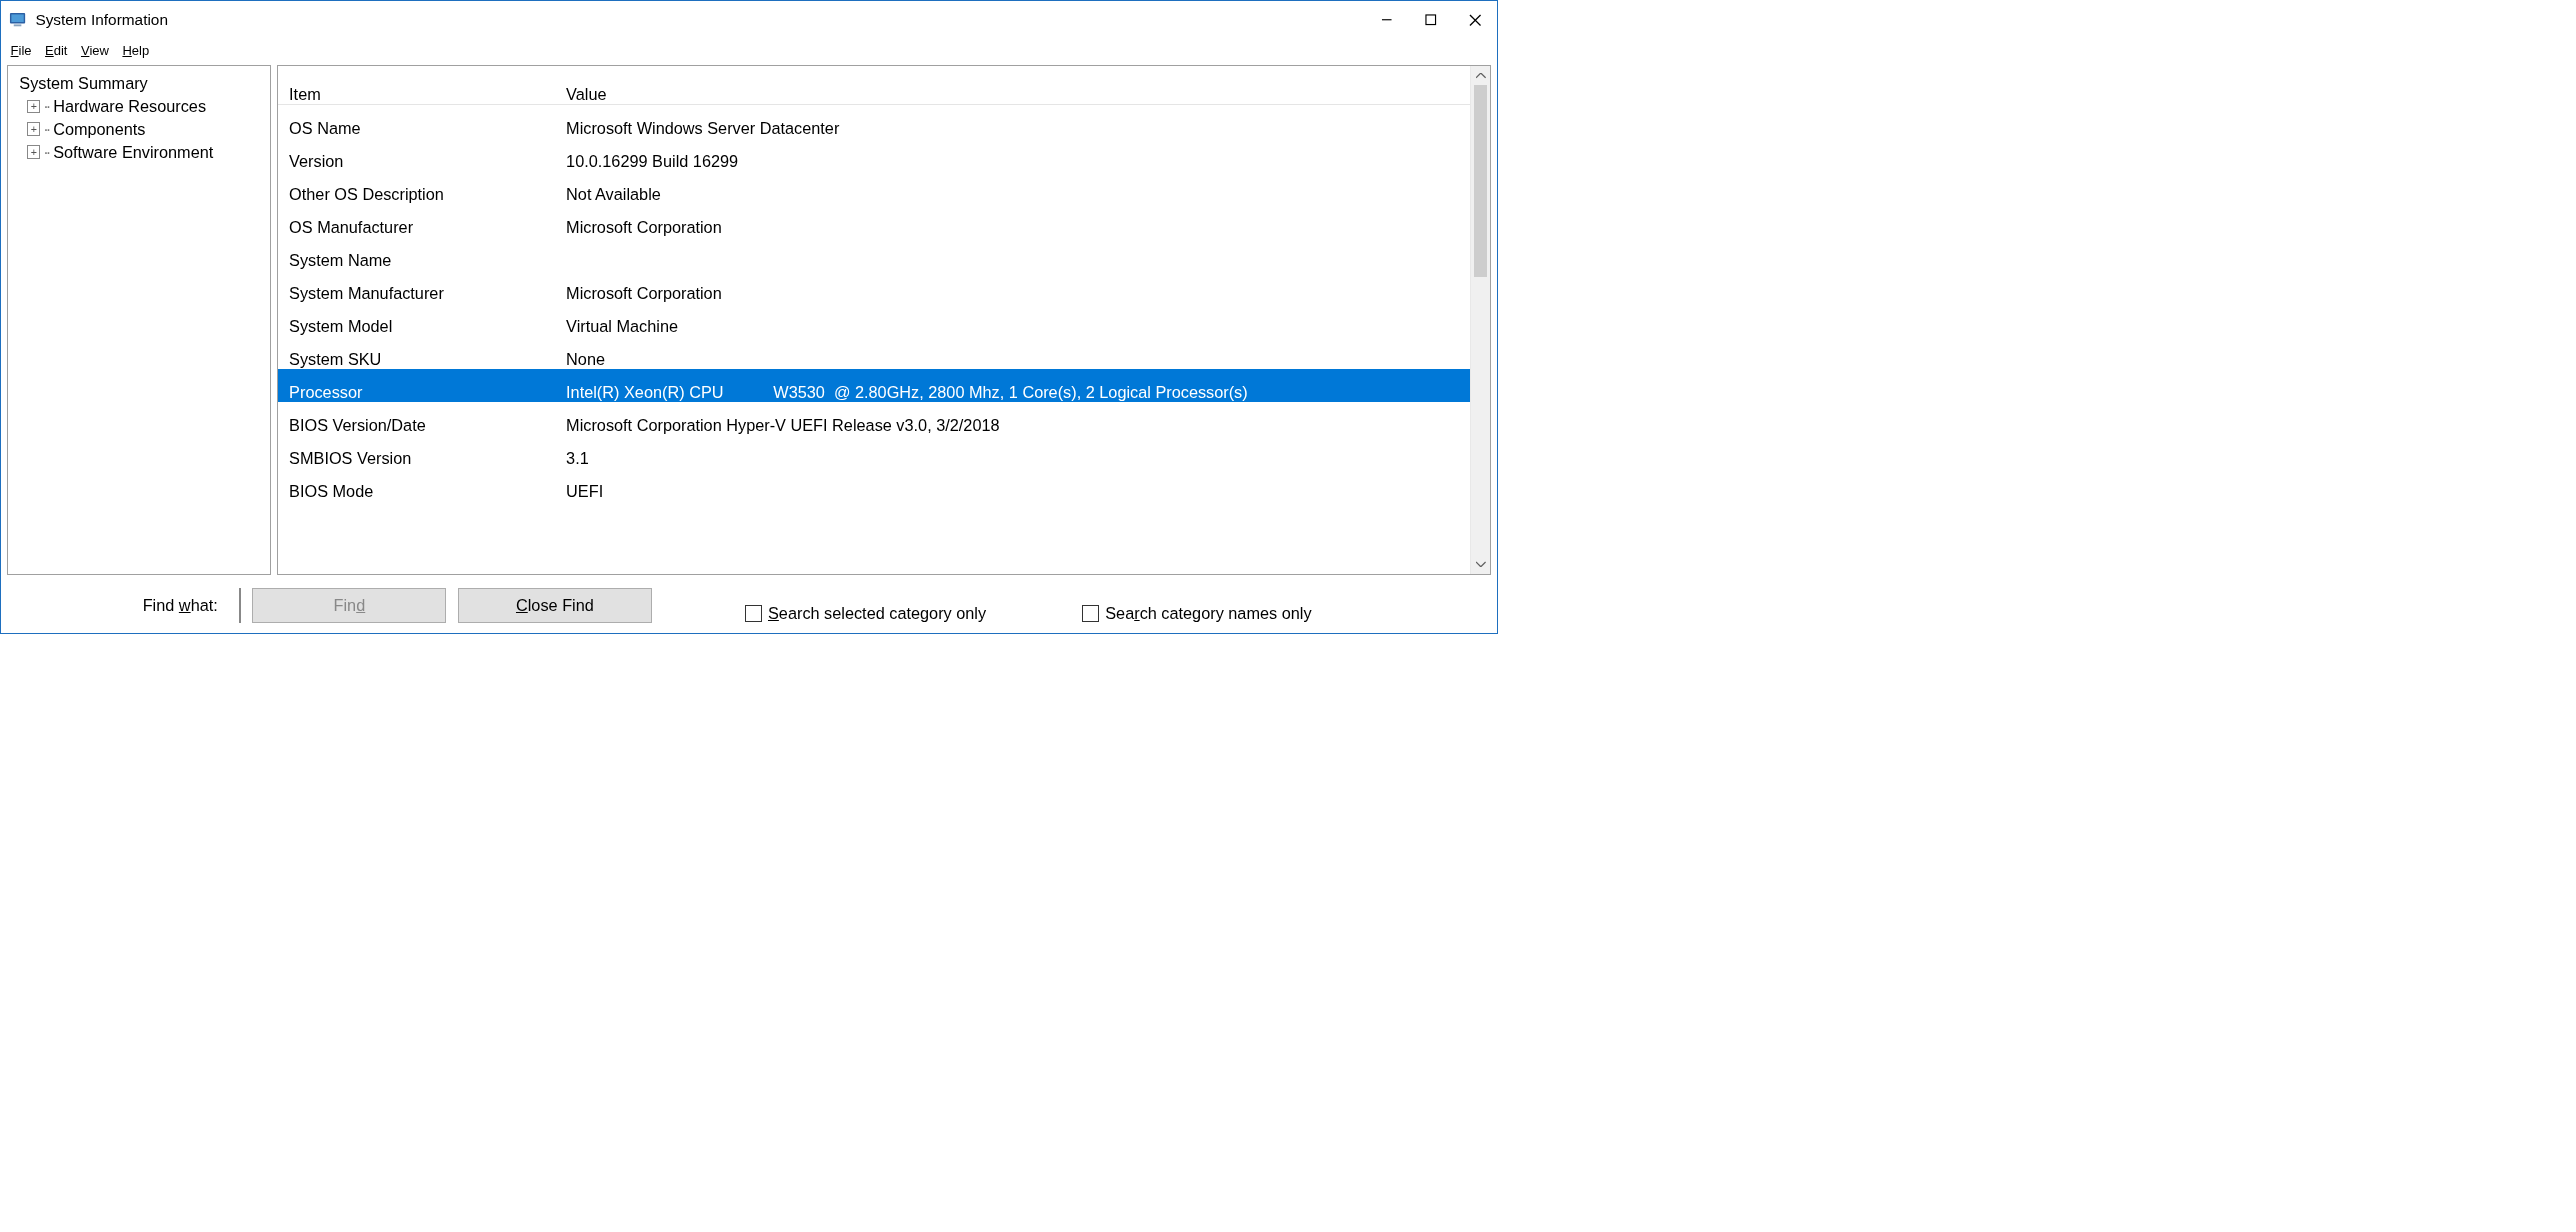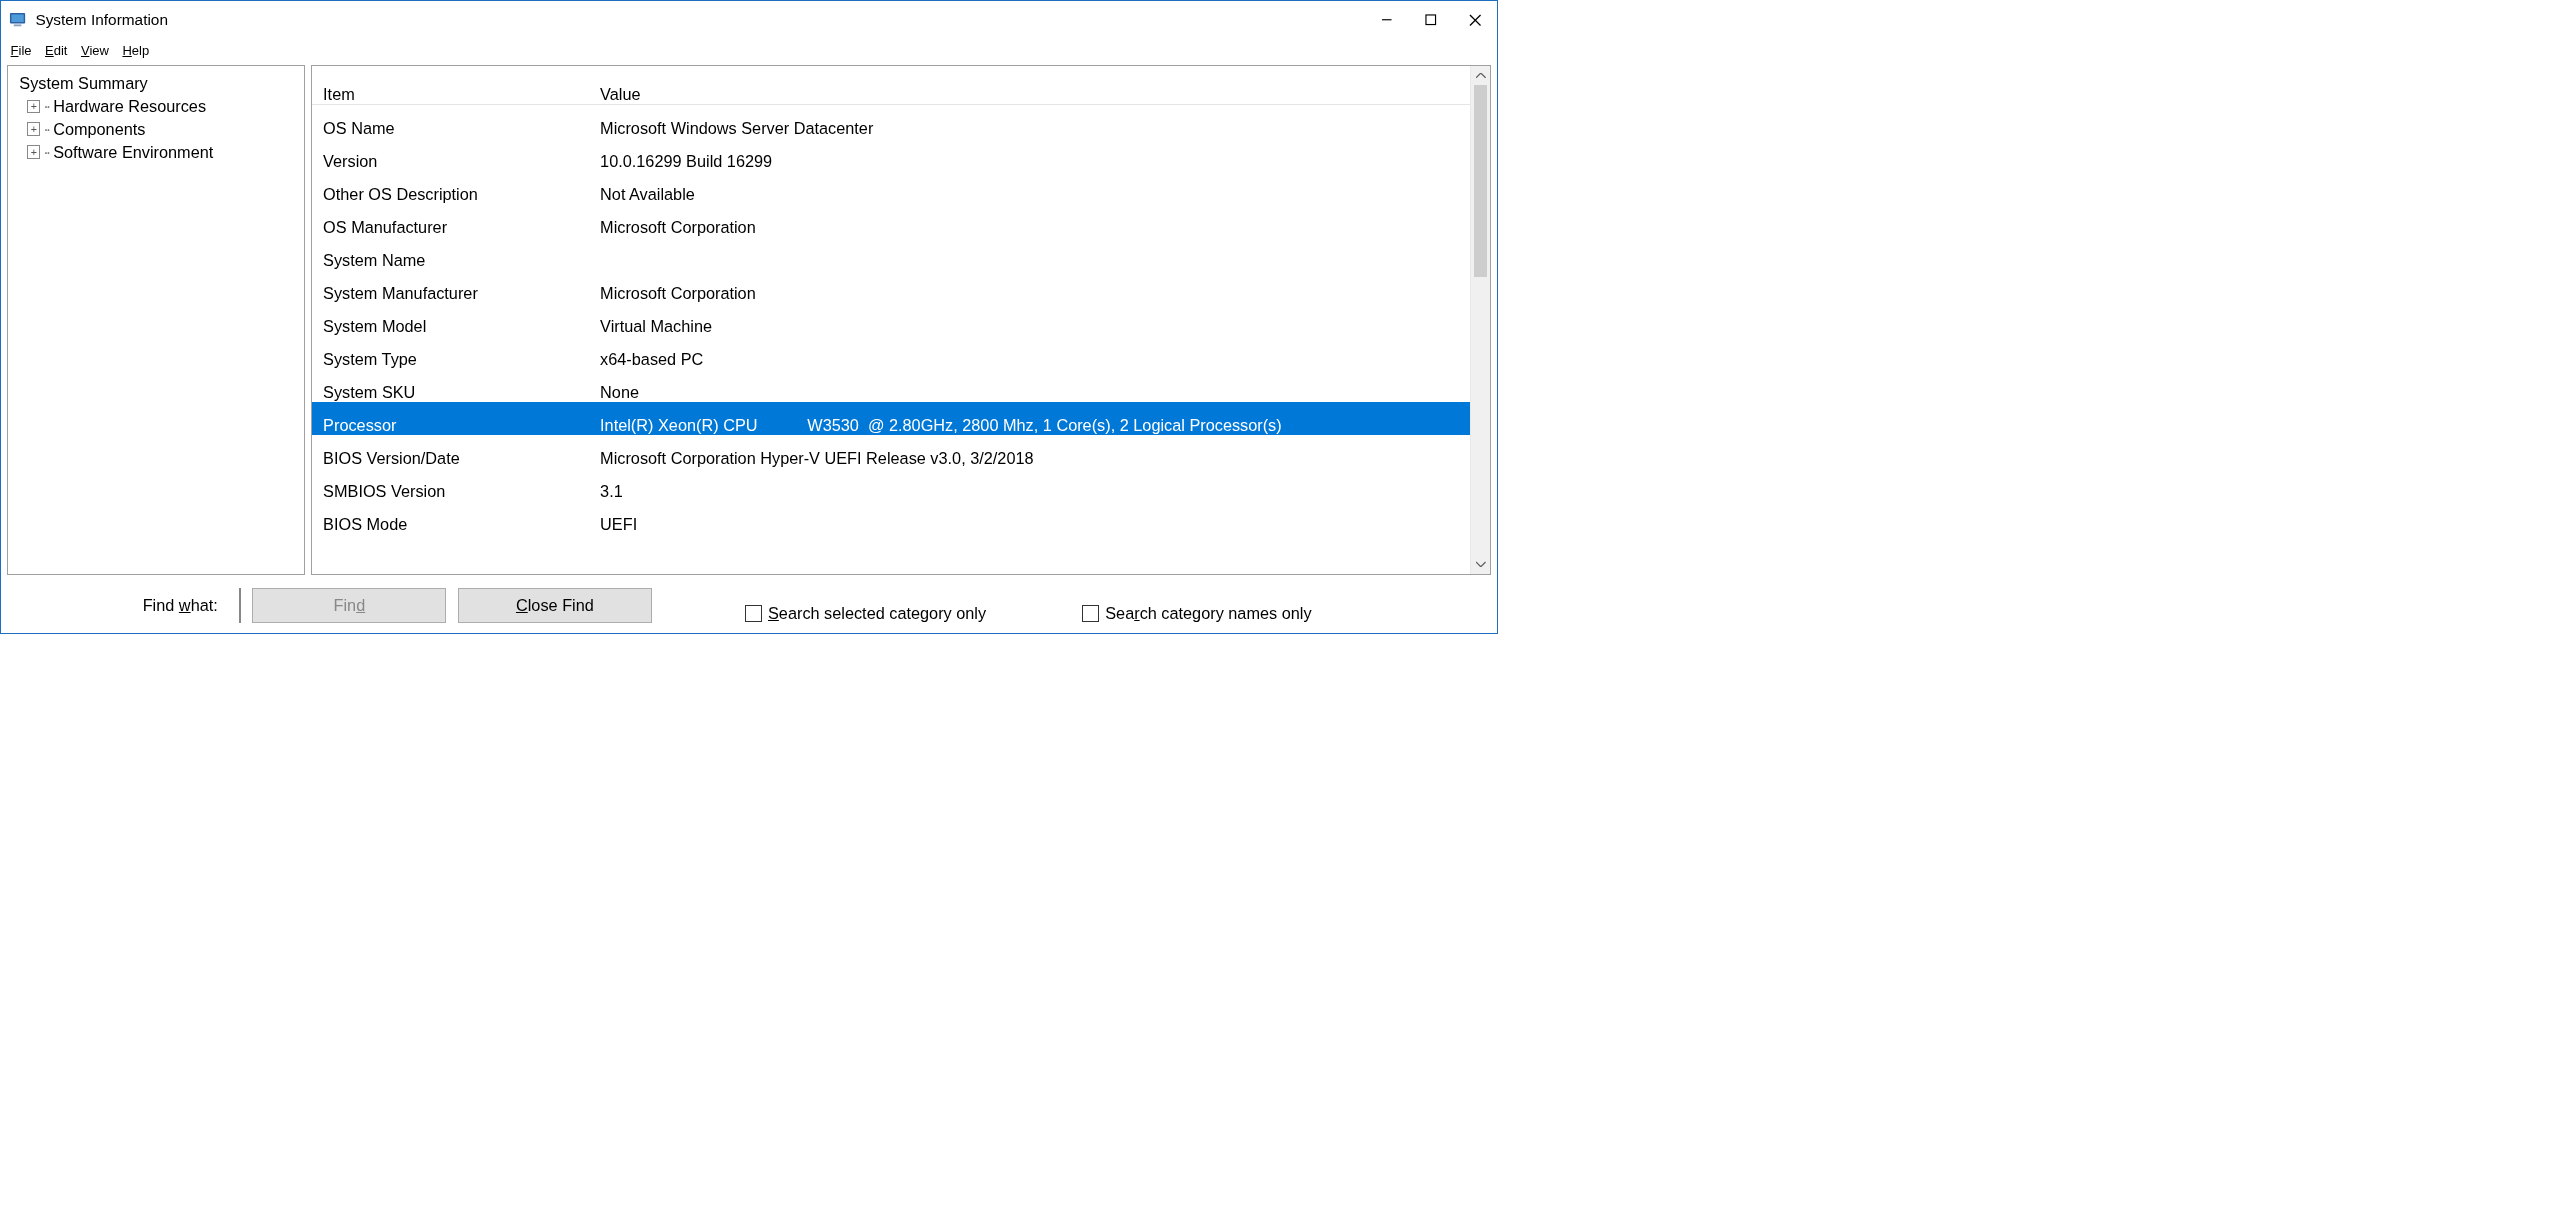--- a/index.html
+++ b/index.html
@@ -17,21 +17,21 @@
     .win-btn svg { display:block; }
 
     
     .menubar { display:flex; gap:13.5px; padding:3.8px 9.6px 7.7px 9.6px; font-size:13px; }
     .menuitem u{ text-decoration:underline; }
 
     
     .client { display:flex; gap:5.8px; padding:0 5.8px 7.7px 5.8px; height:517px; box-sizing:border-box; }
 
     .pane { border:1px solid #a0a0a0; background:#fff; box-sizing:border-box; }
-    .tree { width:298px; padding:5.8px 7.7px; overflow:hidden; }
+    .tree { width:264px; padding:5.8px 7.7px; overflow:hidden; }
     .tree-root { font-size:16.3px; padding:1.9px 3.8px; cursor:default; }
     .tree-child { display:flex; align-items:center; gap:3.8px; padding:1.9px 0 1.9px 11.5px; font-size:16.3px; }
     .expander { width:13.5px; height:13.5px; border:1px solid #888; display:flex; align-items:center;
                 justify-content:center; font-size:10.6px; line-height:1; color:#555; background:#fff;
                 box-sizing:border-box; }
     .dots{ color:#777; margin:0 1px 0 -1px; letter-spacing:-2.9px;}
 
     .detail { flex:1; display:flex; padding:0; overflow:hidden; }
     .listview { flex:1; display:flex; flex-direction:column; overflow:hidden; }
     .lv-row { display:flex; height:33px; align-items:flex-end; padding:0 11.5px; font-size:16.3px;
@@ -154,24 +154,20 @@
             </div>
             <div class="lv-row">
               <div class="col-item">System Manufacturer</div>
               <div class="col-value" style="white-space: pre;">Microsoft Corporation</div>
             </div>
             <div class="lv-row">
               <div class="col-item">System Model</div>
               <div class="col-value" style="white-space: pre;">Virtual Machine</div>
             </div>
             <div class="lv-row">
-              <div class="col-item">System Type</div>
-              <div class="col-value" style="white-space: pre;">x64-based PC</div>
-            </div>
-            <div class="lv-row">
               <div class="col-item">System SKU</div>
               <div class="col-value" style="white-space: pre; margin-top: 27px;">None</div>
             </div>
             <div class="lv-row selected">
               <div class="col-item">Processor</div>
               <div class="col-value" style="white-space: pre;">Intel(R) Xeon(R) CPU           W3530  @ 2.80GHz, 2800 Mhz, 1 Core(s), 2 Logical Processor(s)</div>
             </div>
             <div class="lv-row">
               <div class="col-item">BIOS Version/Date</div>
               <div class="col-value" style="white-space: pre;">Microsoft Corporation Hyper-V UEFI Release v3.0, 3/2/2018</div>

